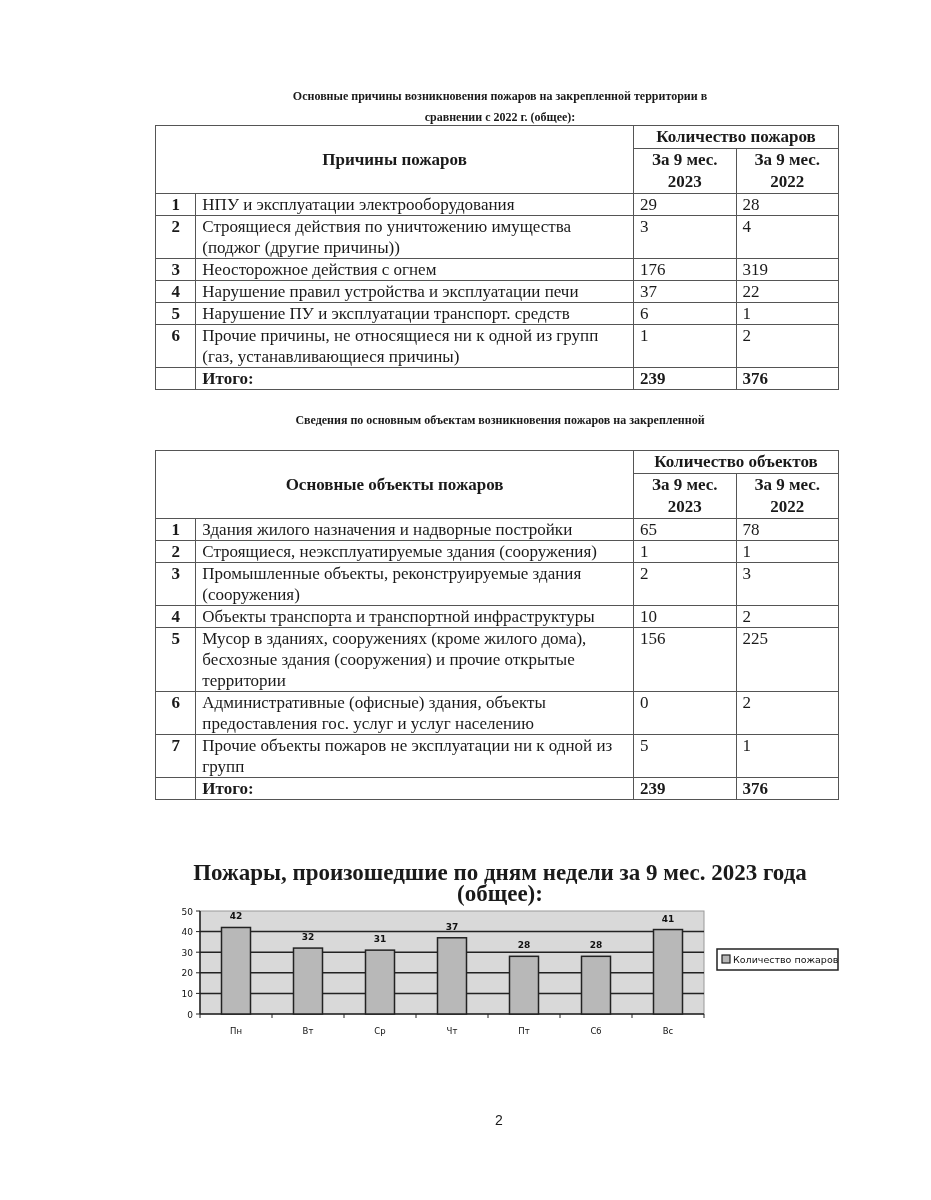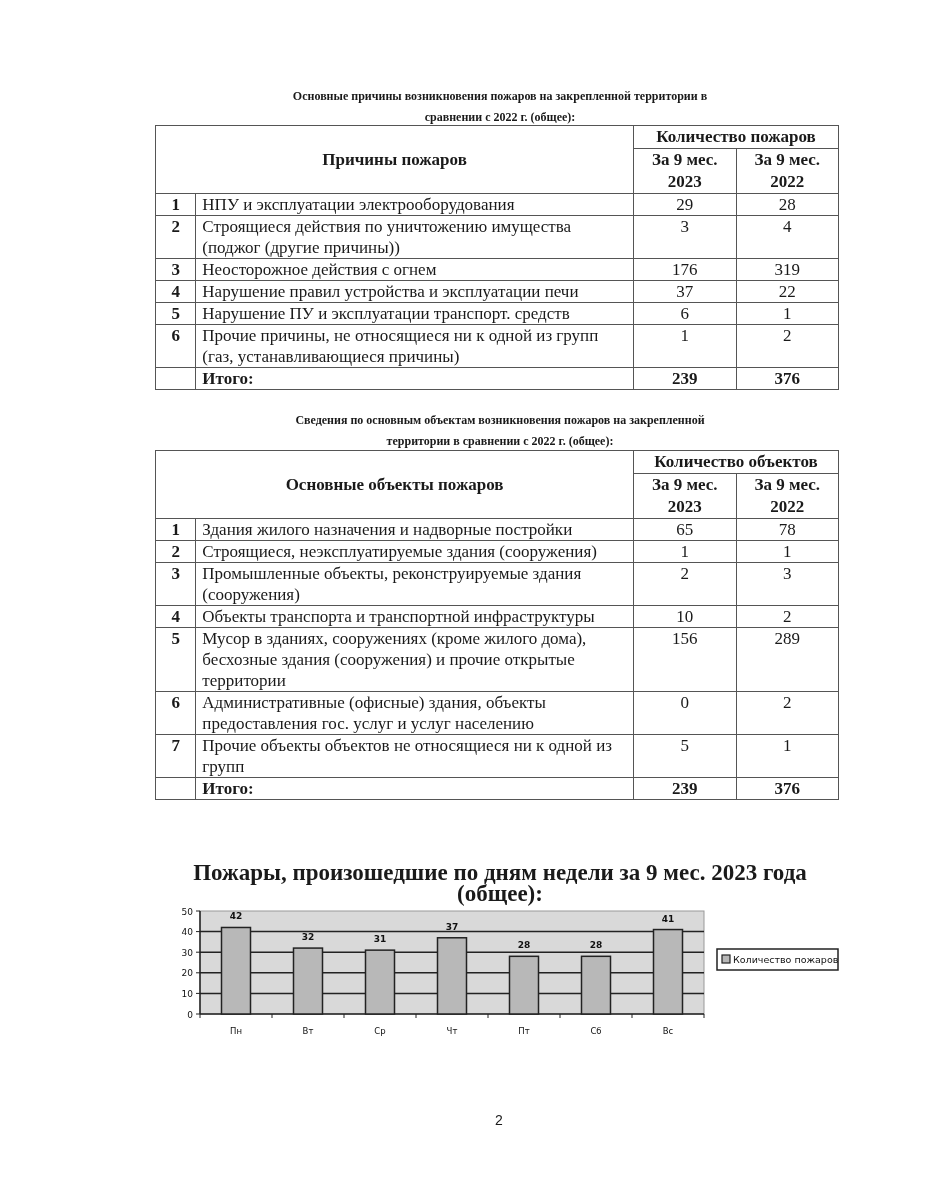--- a/index.html
+++ b/index.html
@@ -3,21 +3,21 @@
 <meta charset="utf-8">
 <style>
   html, body { margin: 0; padding: 0; background: #ffffff; }
   body { width: 931px; height: 1200px; position: relative; font-family: "Liberation Serif", serif; color: #1a1a1a; overflow: hidden; }
   .title { position: absolute; left: 150px; width: 700px; text-align: center; font-weight: bold; font-size: 12px; line-height: 21px; }
   table.t { position: absolute; left: 155px; width: 684px; border-collapse: collapse; font-size: 17px; line-height: 21px; }
   table.t td, table.t th { border: 1px solid #555; padding: 0 6px; vertical-align: top; }
   table.t th { font-weight: bold; text-align: center; vertical-align: middle; }
   td.num { width: 26px; text-align: center; font-weight: bold; padding: 0; }
   td.desc { width: 410px; }
-  td.val { width: 86px; text-align: center; }
+  td.val { width: 86px; }
   th.val { width: 86px; line-height: 22px; padding: 1px 0; }
   tr.total td { font-weight: bold; }
   svg text { font-family: "DejaVu Sans", sans-serif; }
   .pagenum { position: absolute; left: 495px; top: 1112px; font-family: "Liberation Sans", sans-serif; font-size: 14px; }
 </style>
 </head>
 <body>
 
 <div class="title" style="top:86px;">
   <div>Основные причины возникновения пожаров на закрепленной территории в</div>
@@ -76,21 +76,20 @@
         <td class="num"></td>
         <td class="desc">Итого:</td>
         <td class="val">239</td>
         <td class="val">376</td>
       </tr>
     </tbody>
 </table>
 
 <div class="title" style="top:410px;">
   <div>Сведения по основным объектам возникновения пожаров на закрепленной</div>
-  <div>территории в сравнении с 2022 г. (общее):</div>
 </div>
 
 <table class="t" id="table2" style="top:450px;">
   <thead>
     <tr>
       <th colspan="2" rowspan="2">Основные объекты пожаров</th>
       <th colspan="2" style="line-height:22px;">Количество объектов</th>
     </tr>
     <tr>
       <th class="val">За 9 мес. 2023</th>
@@ -119,31 +118,31 @@
       <tr>
         <td class="num">4</td>
         <td class="desc">Объекты транспорта и транспортной инфраструктуры</td>
         <td class="val">10</td>
         <td class="val">2</td>
       </tr>
       <tr>
         <td class="num">5</td>
         <td class="desc">Мусор в зданиях, сооружениях (кроме жилого дома), бесхозные здания (сооружения) и прочие открытые территории</td>
         <td class="val">156</td>
-        <td class="val">289</td>
+        <td class="val">225</td>
       </tr>
       <tr>
         <td class="num">6</td>
         <td class="desc">Административные (офисные) здания, объекты предоставления гос. услуг и услуг населению</td>
         <td class="val">0</td>
         <td class="val">2</td>
       </tr>
       <tr>
         <td class="num">7</td>
-        <td class="desc">Прочие объекты объектов не относящиеся ни к одной из групп</td>
+        <td class="desc">Прочие объекты пожаров не эксплуатации ни к одной из групп</td>
         <td class="val">5</td>
         <td class="val">1</td>
       </tr>
       <tr class="total">
         <td class="num"></td>
         <td class="desc">Итого:</td>
         <td class="val">239</td>
         <td class="val">376</td>
       </tr>
     </tbody>

